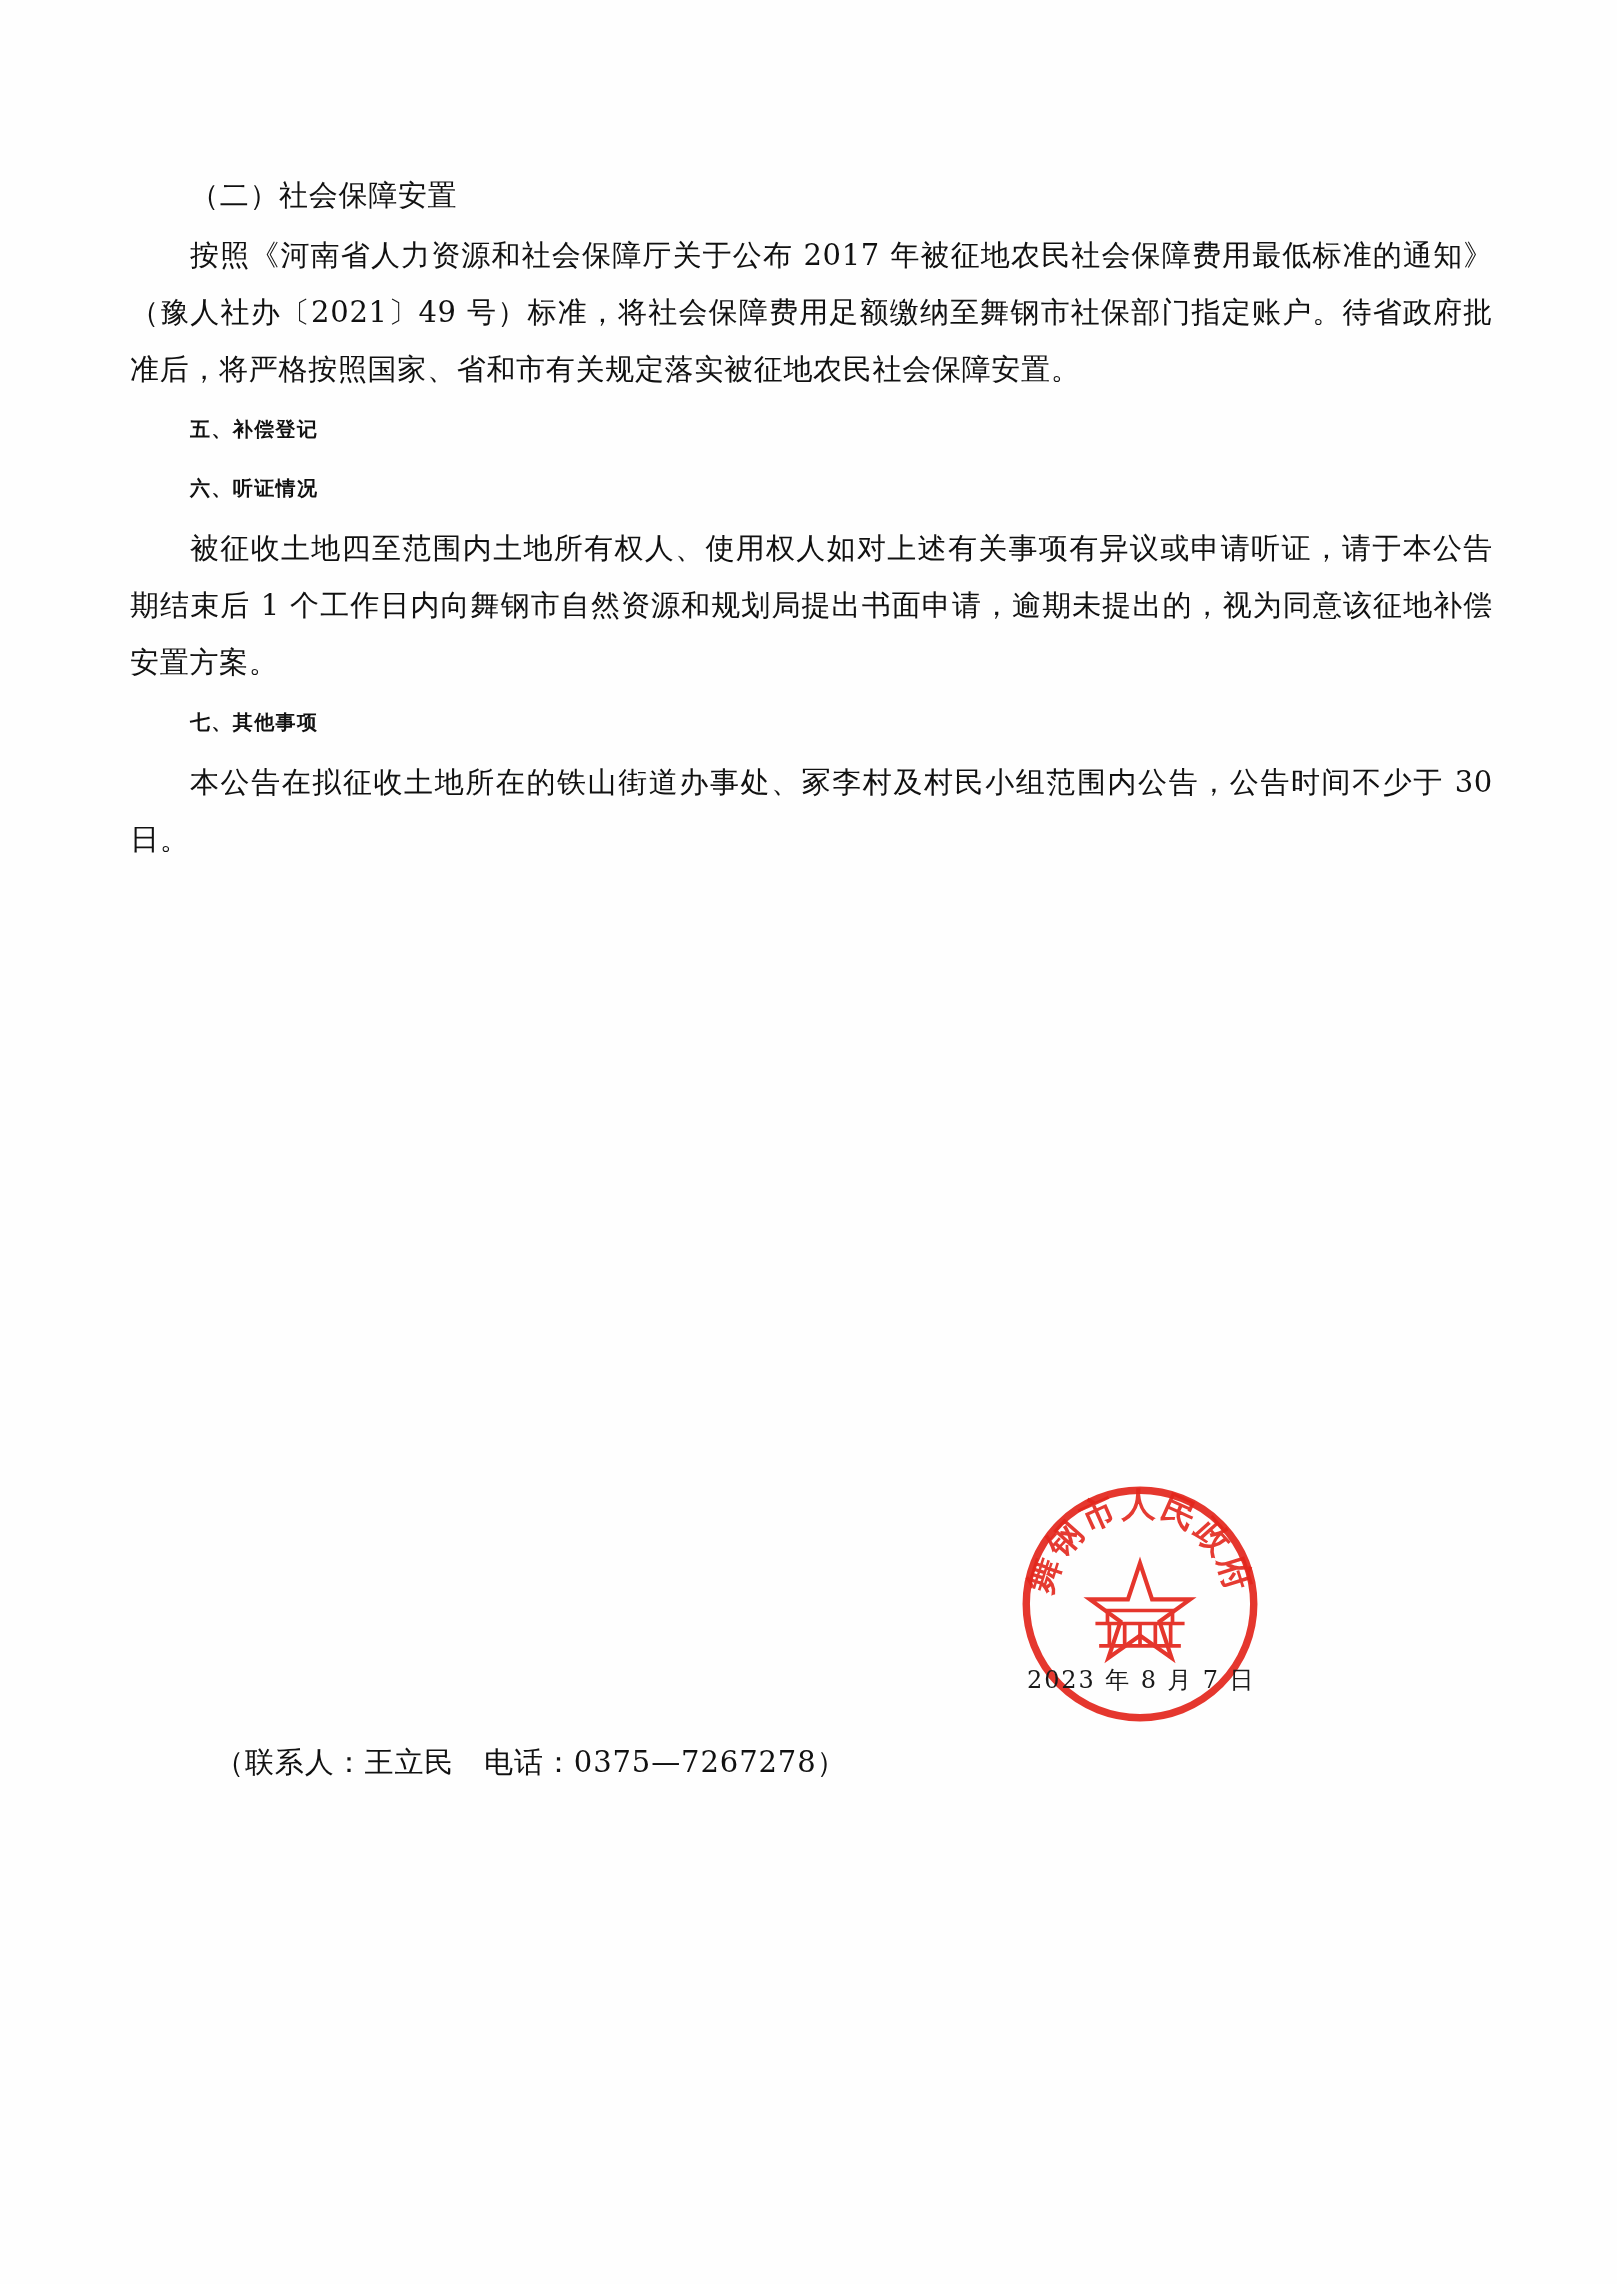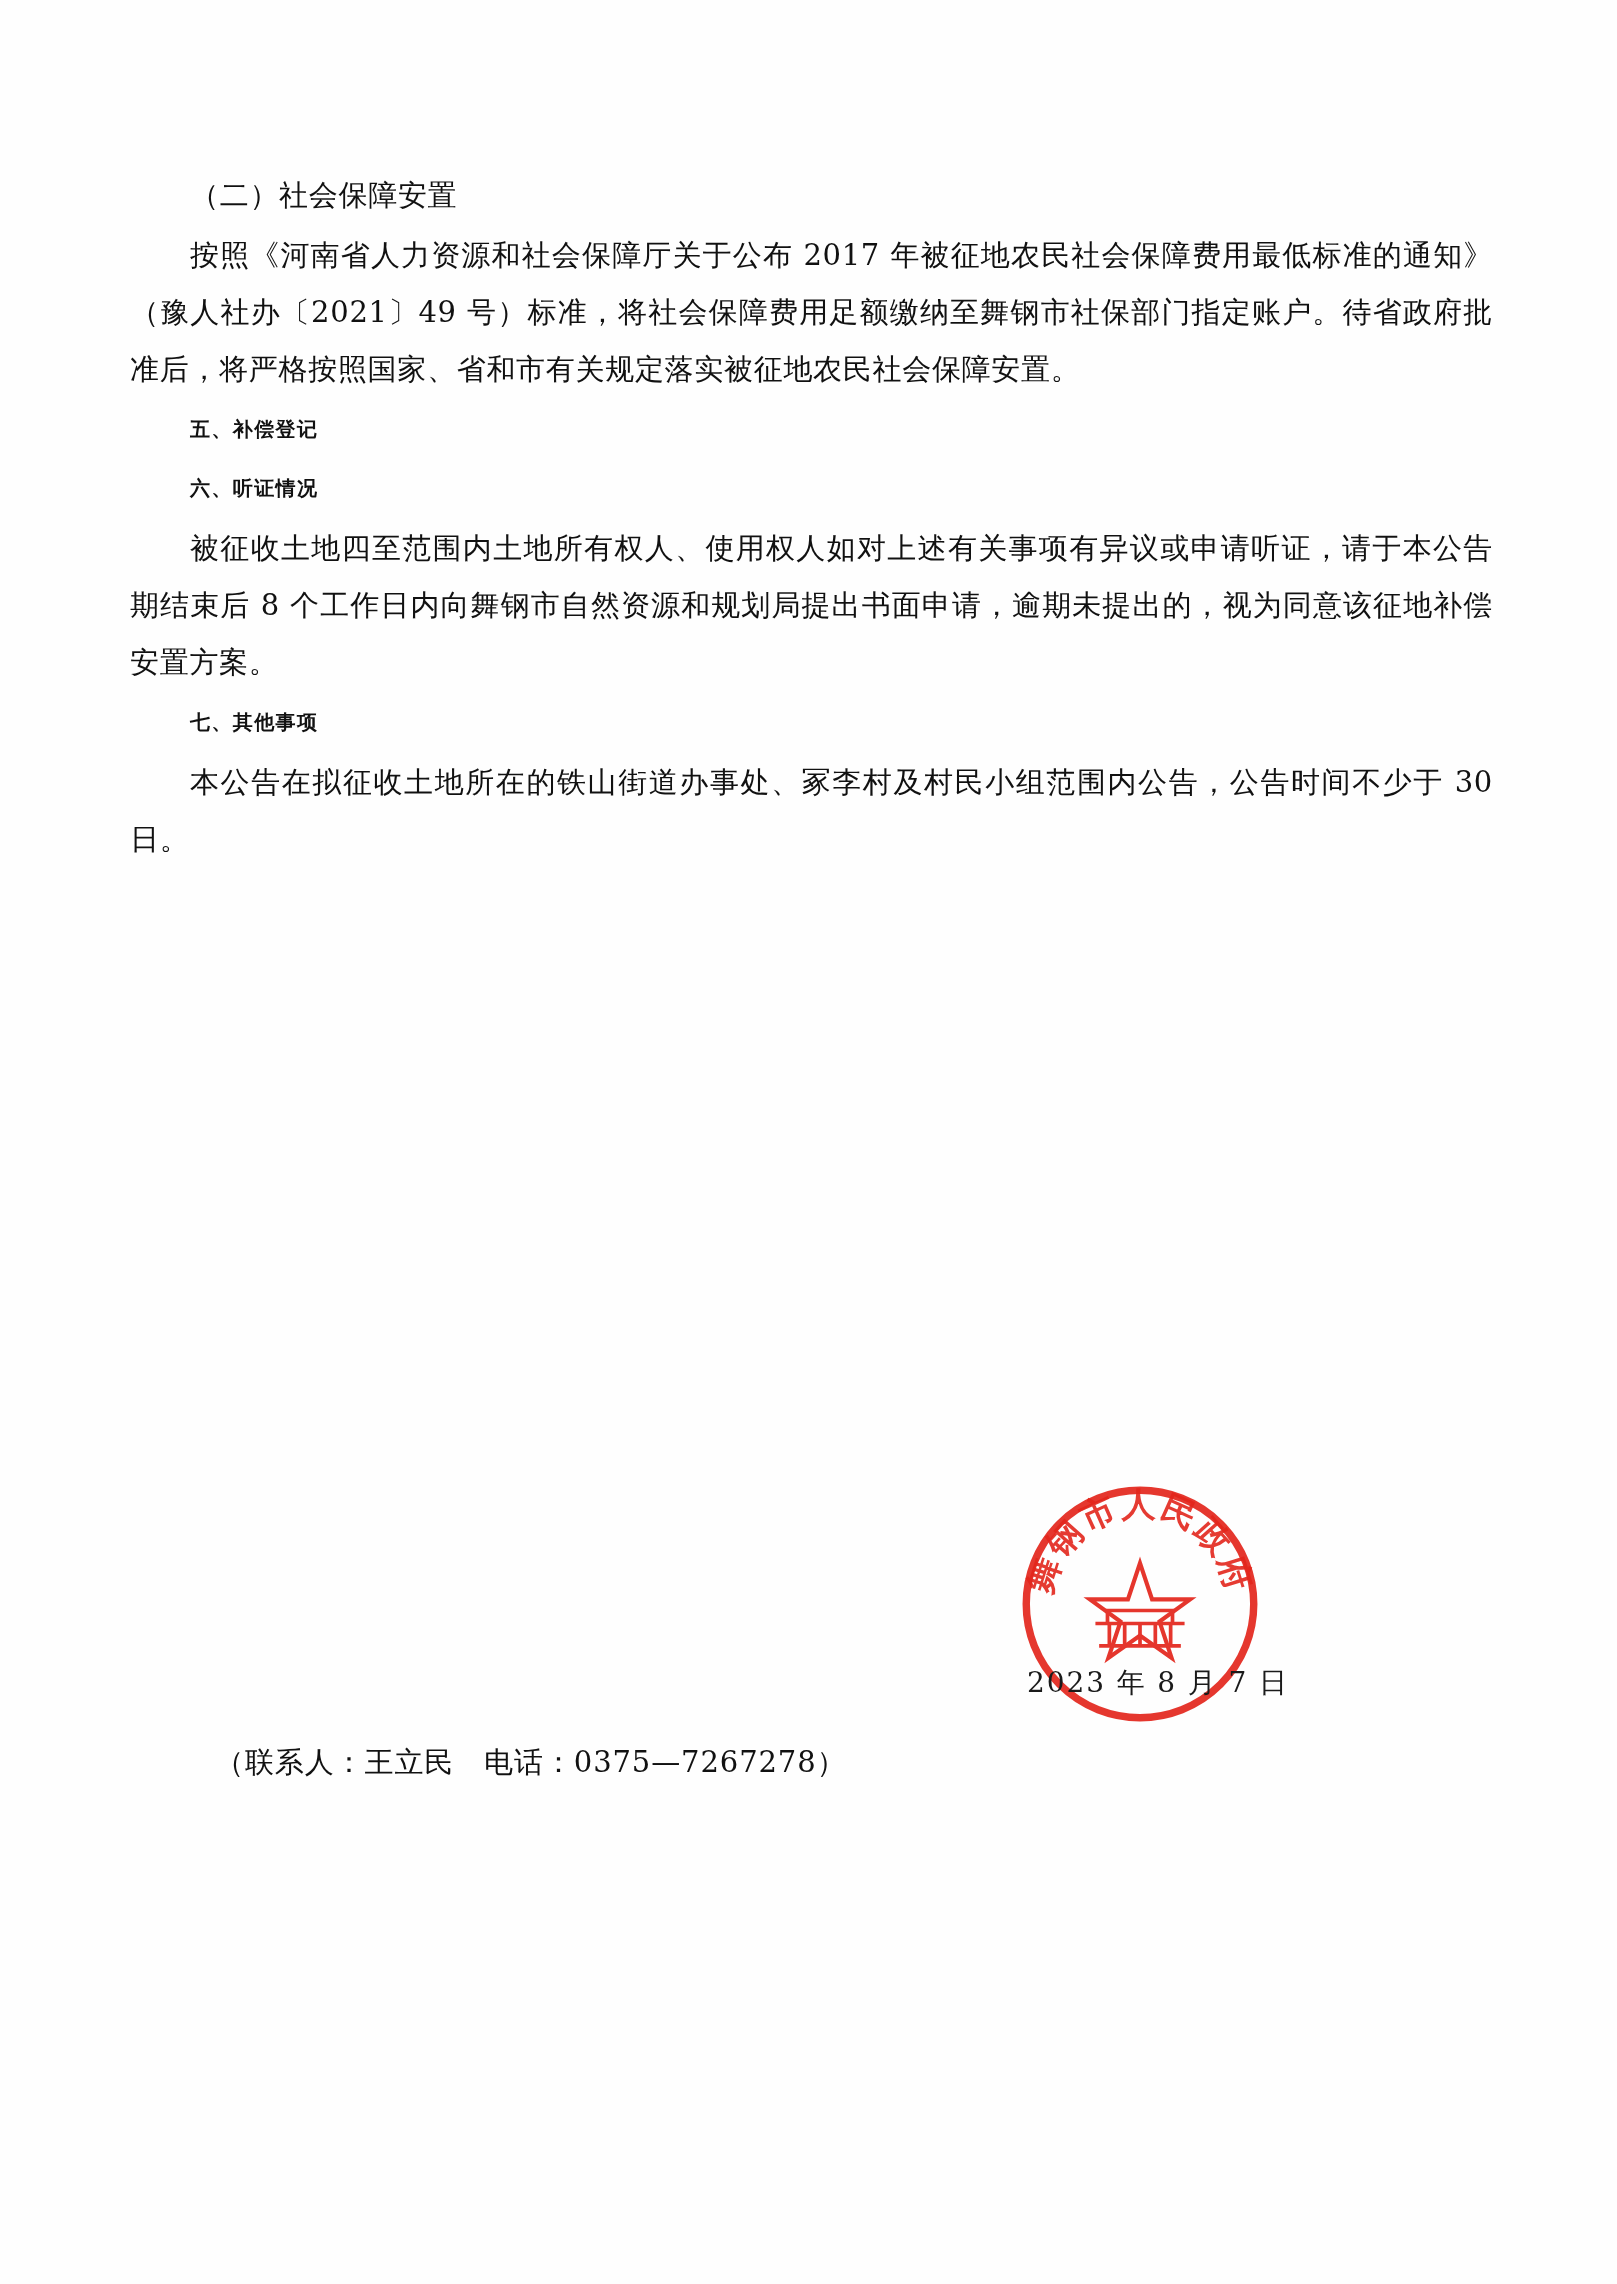--- a/index.html
+++ b/index.html
@@ -57,21 +57,21 @@
   .seal {
     width: 260px;
     height: 260px;
     position: relative;
   }
   .seal svg { display: block; }
   .date-line {
     position: absolute;
     left: 1027px;
     top: 1664px;
-    font-size: 28px;
+    font-size: 24px;
     letter-spacing: 1.9px;
     color: #1a1a1a;
     white-space: nowrap;
   }
   .contact-line {
     position: absolute;
     left: 215px;
     top: 1743px;
     font-size: 29px;
     letter-spacing: 0.9px;
@@ -81,21 +81,21 @@
 </head>
 <body>
 
 <div class="page">
 
   <div class="content">
     <p class="indent">（二）社会保障安置</p>
     <p class="indent">按照《河南省人力资源和社会保障厅关于公布 2017 年被征地农民社会保障费用最低标准的通知》（豫人社办〔2021〕49 号）标准，将社会保障费用足额缴纳至舞钢市社保部门指定账户。待省政府批准后，将严格按照国家、省和市有关规定落实被征地农民社会保障安置。</p>
     <p class="heading">五、补偿登记</p>
     <p class="heading">六、听证情况</p>
-    <p class="indent">被征收土地四至范围内土地所有权人、使用权人如对上述有关事项有异议或申请听证，请于本公告期结束后 8 个工作日内向舞钢市自然资源和规划局提出书面申请，逾期未提出的，视为同意该征地补偿安置方案。</p>
+    <p class="indent">被征收土地四至范围内土地所有权人、使用权人如对上述有关事项有异议或申请听证，请于本公告期结束后 1 个工作日内向舞钢市自然资源和规划局提出书面申请，逾期未提出的，视为同意该征地补偿安置方案。</p>
     <p class="heading">七、其他事项</p>
     <p class="indent">本公告在拟征收土地所在的铁山街道办事处、冢李村及村民小组范围内公告，公告时间不少于 30 日。</p>
   </div>
 
   <div class="seal-wrap">
     <div class="seal">
       <svg width="260" height="260" viewBox="0 0 560 560" xmlns="http://www.w3.org/2000/svg">
         <defs>
           <path id="sealArc" d="M 280,280 m -196,0 a 196,196 0 1 1 392,0" fill="none"></path>
           <path id="sealArcText" d="M 90,280 a 190,190 0 0 1 380,0" fill="none"></path>

